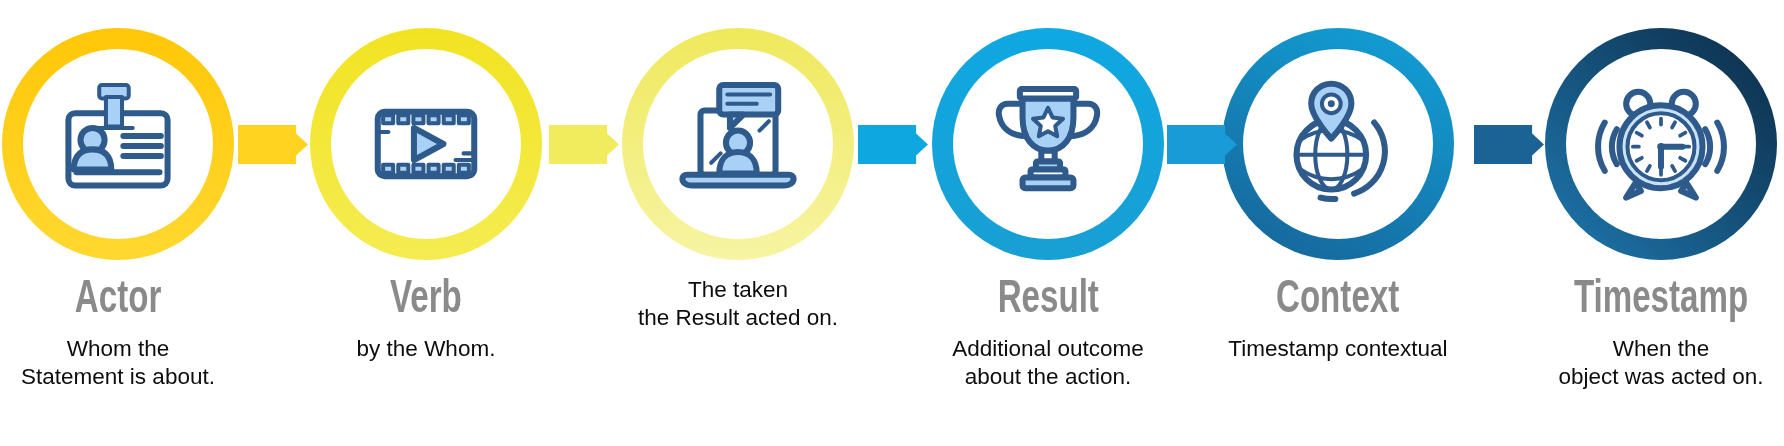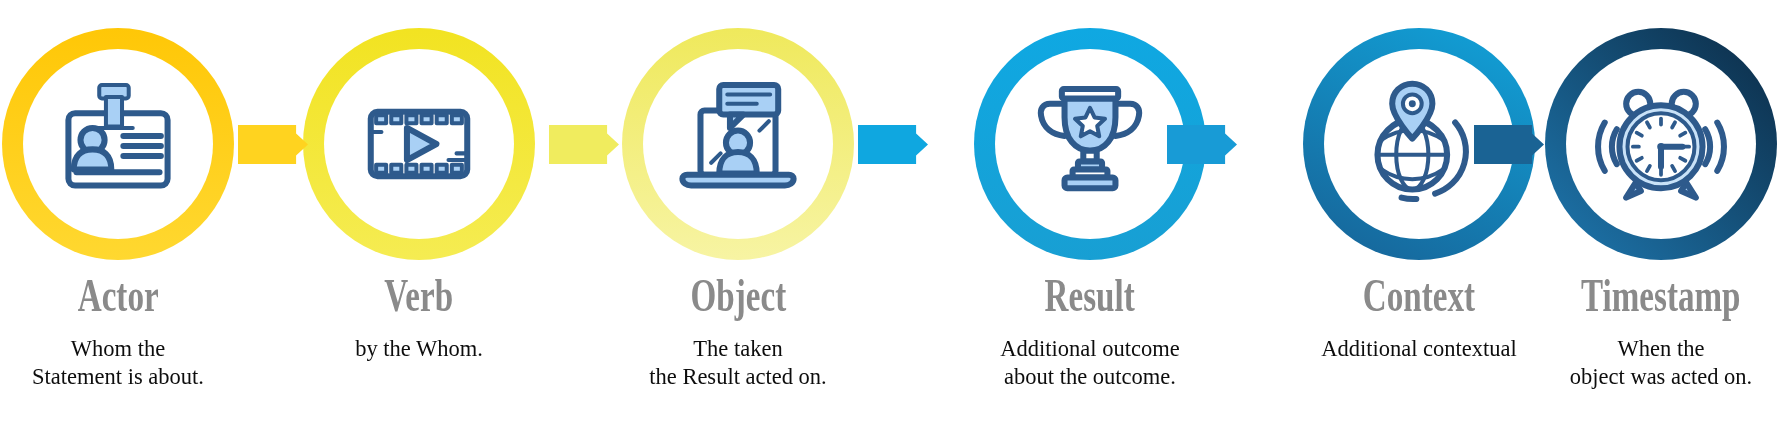--- a/index.html
+++ b/index.html
@@ -2,21 +2,21 @@
 <html style="--ol: #2E5A8C; --fl: #A9D0F5; --fll: #C9E2F8; --title: #8A8A8A; --desc: #0D0D0D;"><head>
 <meta charset="utf-8">
 <style>
   :root{
     --ol:#2E5A8C; --fl:#A9D0F5; --fll:#C9E2F8;
     --title:#8A8A8A; --desc:#0D0D0D;
   }
   html,body{margin:0;padding:0;background:#fff;}
   .canvas{
     position:relative; width:1784px; height:446px; background:#ffffff;
-    font-family:Liberation Serif, serif; overflow:hidden;
+    font-family:Liberation Sans, sans-serif; overflow:hidden;
   }
   .step{position:absolute; top:0; width:300px; text-align:center;}
   .ring{position:relative; width:232px; height:232px; border-radius:50%; margin:28px auto 0;}
   .ring-inner{
     position:absolute; inset:21px; background:#fff; border-radius:50%;
     display:flex; align-items:center; justify-content:center;
   }
   .icon{width:134px; height:134px; display:block;}
   .title{margin-top:13px; font-size:46px; font-weight:700; color:var(--title); line-height:1; white-space:nowrap;}
   .title span{display:inline-block; transform:scaleX(0.72); transform-origin:center;}
@@ -56,21 +56,21 @@
         </svg>
       </div>
     </div>
     <div class="title"><span>Actor</span></div>
     <div class="desc">
       <div>Whom the</div>
       <div>Statement is about.</div>
     </div>
   </div>
 
-  <div class="step" style="left:269px">
+  <div class="step" style="left:276px">
     <div class="ring" style="background: linear-gradient(rgb(242, 227, 33), rgb(245, 236, 82));">
       <div class="ring-inner">
         <svg class="icon ic" viewBox="0 0 100 100">
           <rect class="fw" x="14" y="26" width="72" height="48" rx="5"></rect>
           <rect class="fl tn" x="18" y="28.5" width="7.5" height="6"></rect>
           <rect class="fl tn" x="29.3" y="28.5" width="7.5" height="6"></rect>
           <rect class="fl tn" x="40.6" y="28.5" width="7.5" height="6"></rect>
           <rect class="fl tn" x="51.9" y="28.5" width="7.5" height="6"></rect>
           <rect class="fl tn" x="63.2" y="28.5" width="7.5" height="6"></rect>
           <rect class="fl tn" x="74.5" y="28.5" width="7.5" height="6"></rect>
@@ -99,69 +99,68 @@
           <path class="tn" d="M66,40 l7,-7 M30,64 l7,-7"></path>
           <circle class="fl" cx="50" cy="49" r="9"></circle>
           <path class="fl" d="M36,72 c0,-11 6,-16 14,-16 c8,0 14,5 14,16 z"></path>
           <path class="fl" d="M12,73 h76 c2,0 3.5,1 3.5,3 c0,3 -3,5 -6.5,5 h-70 c-3.5,0 -6.5,-2 -6.5,-5 c0,-2 1.5,-3 3.5,-3 z"></path>
           <rect class="fl" x="36" y="6" width="44" height="22" rx="3"></rect>
           <path class="fl" d="M44,28 v10 l10,-10 z"></path>
           <path class="tn" d="M42,13 h32 M42,20 h22"></path>
         </svg>
       </div>
     </div>
-    <div class="title"><span>Object</span></div>
     <div class="desc">
       <div>The taken</div>
       <div>the Result acted on.</div>
     </div>
   </div>
 
-  <div class="step" style="left:940px">
+  <div class="step" style="left:898px">
     <div class="ring" style="background: linear-gradient(rgb(15, 168, 226), rgb(24, 159, 211));">
       <div class="ring-inner">
         <svg class="icon ic" viewBox="0 0 100 100">
           <path d="M29,20 h-9 c-5,0 -7.5,4 -6.5,9 c1.5,9 8.5,14 17.5,15"></path>
           <path d="M71,20 h9 c5,0 7.5,4 6.5,9 c-1.5,9 -8.5,14 -17.5,15"></path>
           <path class="fl" d="M31,16 h38 v14 c0,16 -8,25 -19,25 c-11,0 -19,-9 -19,-25 z"></path>
           <rect class="fw" x="29" y="9" width="42" height="7" rx="1.5"></rect>
           <path class="fw tn" d="M50,23 l3.4,7.2 7.8,1 -5.8,5.4 1.5,7.7 -6.9,-3.8 -6.9,3.8 1.5,-7.7 -5.8,-5.4 7.8,-1 z"></path>
           <rect class="fw" x="45" y="55" width="10" height="8"></rect>
           <rect class="fl" x="41" y="63" width="18" height="6" rx="1"></rect>
           <rect class="fw" x="37" y="69" width="26" height="6" rx="1"></rect>
           <rect class="fl" x="31" y="75" width="38" height="8" rx="2"></rect>
         </svg>
       </div>
     </div>
     <div class="title"><span>Result</span></div>
     <div class="desc">
       <div>Additional outcome</div>
-      <div>about the outcome.</div>
+      <div>about the action.</div>
     </div>
   </div>
 
-  <div class="step" style="left:1269px">
+  <div class="step" style="left:1188px">
     <div class="ring" style="background: linear-gradient(205deg, rgb(17, 163, 218), rgb(23, 98, 150));">
       <div class="ring-inner">
         <svg class="icon ic" viewBox="0 0 100 100">
           <circle class="fw" cx="45" cy="58" r="26"></circle>
           <ellipse class="tn" cx="45" cy="58" rx="12" ry="26"></ellipse>
           <path class="tn" d="M19,58 h52"></path>
           <path class="tn" d="M22,47 a40,40 0 0 1 46,0 M22,69 a40,40 0 0 0 46,0"></path>
           <path d="M77,34 a33,33 0 0 1 -15,53"></path>
           <path d="M37,90 a34,34 0 0 0 11,1"></path>
           <path class="fl" d="M45,5 c-8.5,0 -15,6.5 -15,15 c0,10 15,26 15,26 c0,0 15,-16 15,-26 c0,-8.5 -6.5,-15 -15,-15 z"></path>
           <circle class="fw tn" cx="45" cy="20" r="7"></circle>
           <circle class="fd" cx="45" cy="20" r="2.6"></circle>
         </svg>
       </div>
     </div>
     <div class="title"><span>Context</span></div>
     <div class="desc">
-      <div>Additional contextual</div>
+      <div>Timestamp contextual</div>
     </div>
   </div>
 
   <div class="step" style="left:1511px">
     <div class="ring" style="background: linear-gradient(45deg, rgb(30, 120, 176), rgb(12, 42, 68));">
       <div class="ring-inner">
         <svg class="icon ic" viewBox="0 0 100 100">
           <circle class="fw" cx="33" cy="20" r="9"></circle>
           <circle class="fw" cx="67" cy="20" r="9"></circle>
           <path class="fl" d="M31,79 l-7,11 11,-5 z M69,79 l7,11 -11,-5 z"></path>

